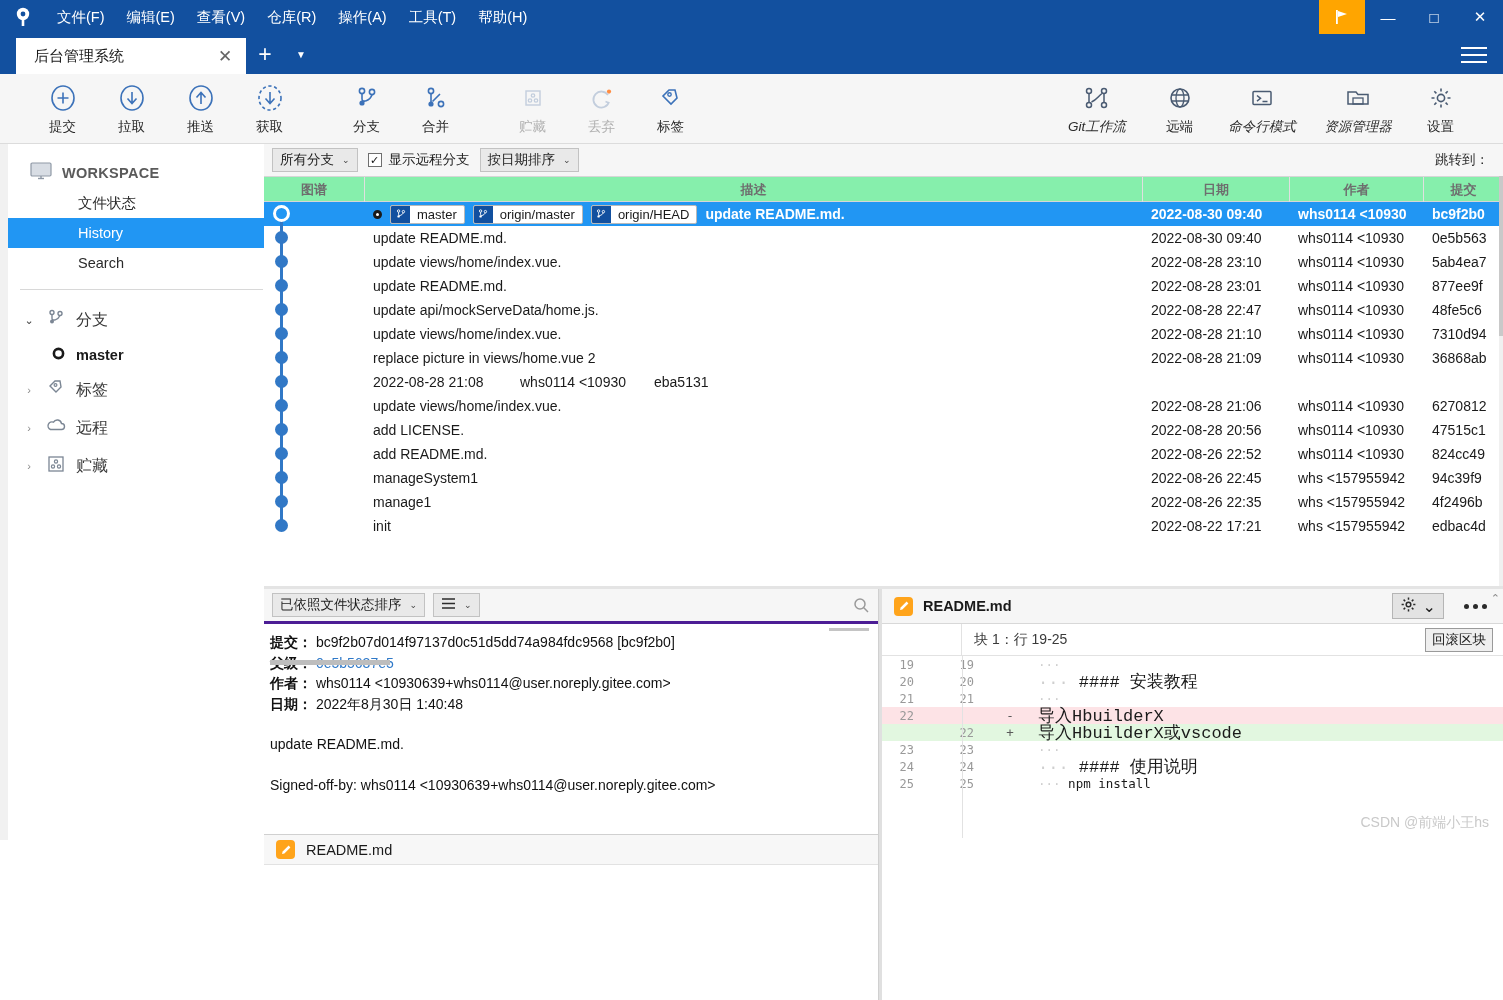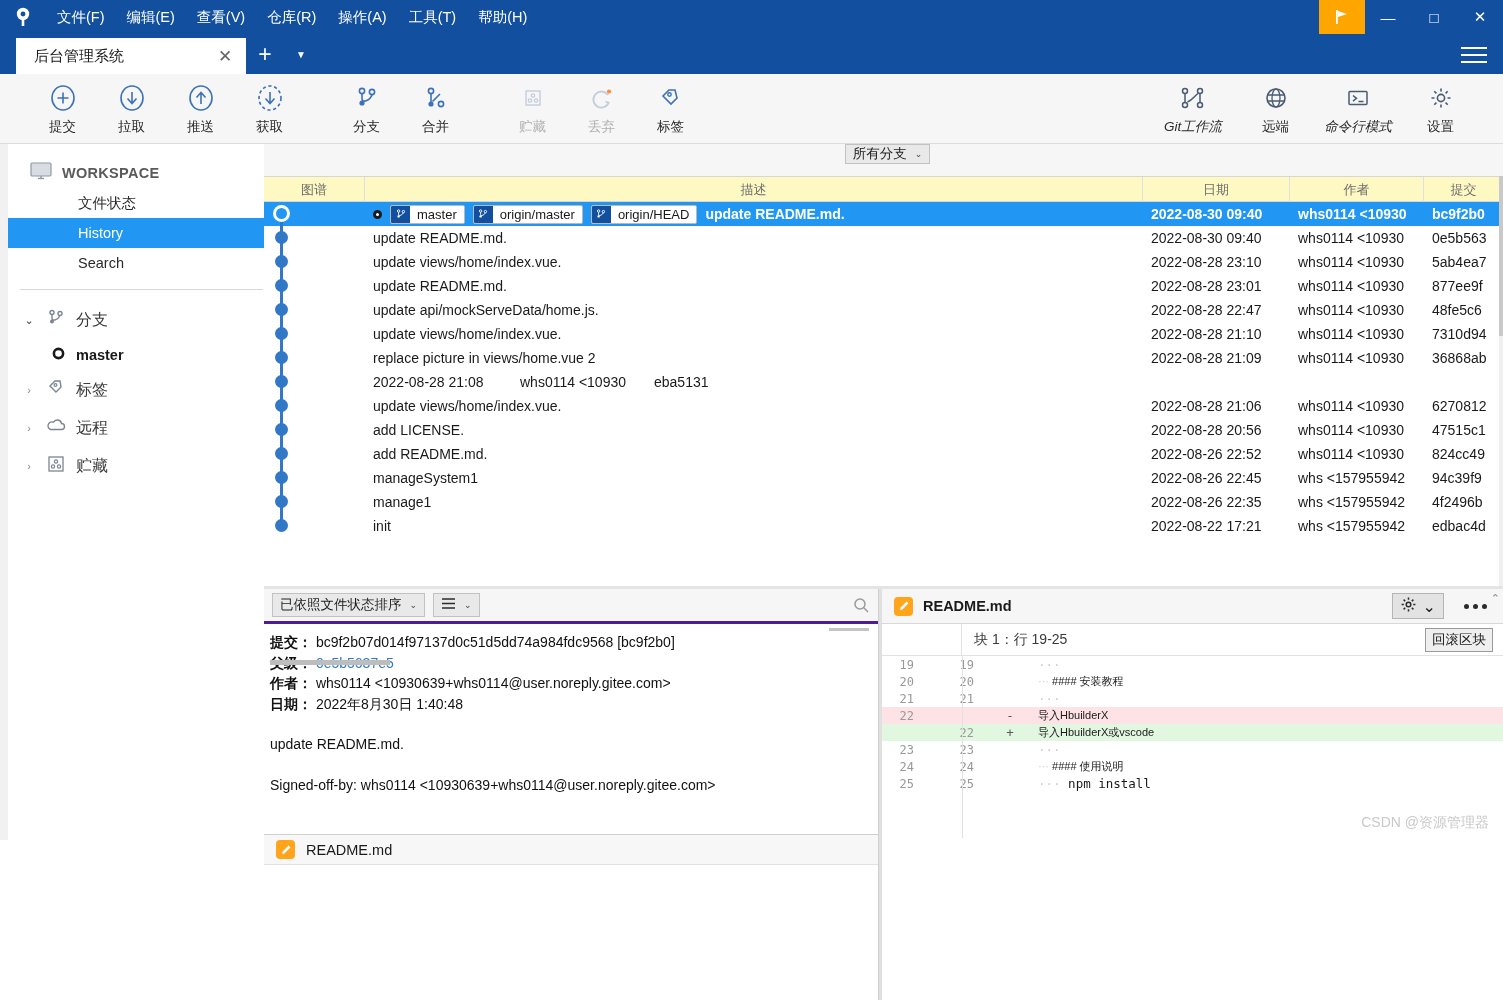--- a/index.html
+++ b/index.html
@@ -106,21 +106,21 @@
   .chev.down { color:#444; }
   .grp .gname { font-weight:400; }
   .branch-row {
     height:32px; display:flex; align-items:center; gap:11px; padding-left:44px;
     font-size:14.5px; font-weight:bold; color:#1a1a1a;
   }
 
   
   .filterbar {
     position:absolute; left:264px; top:144px; width:1239px; height:32px;
-    background:#f6f6f6; display:flex; align-items:center; padding-left:8px; gap:10px;flex-direction:column;
+    background:#f6f6f6; display:flex; align-items:center; padding-left:8px; gap:10px;
   }
   .fsel {
     height:24px; background:#e9e9e9; border:1px solid #c2c2c2;
     display:flex; align-items:center; gap:8px; padding:0 7px;
     font-size:13.5px; color:#1d1d1d;
   }
   .fsel .cv { font-size:9px; color:#444; }
   .fchk { display:flex; align-items:center; gap:7px; font-size:13.5px; color:#1d1d1d; }
   .cbox {
     width:14px; height:14px; border:1px solid #6f6f6f; background:#fff;
@@ -129,21 +129,21 @@
   }
   .jumpto {
     margin-left:auto; margin-right:14px; font-size:13.5px; color:#2b2b2b; white-space:nowrap;
   }
 
   
   .ctable {
     position:absolute; left:264px; top:176px; width:1239px; height:410px;
     background:#fff; border-top:1px solid #d6d6d6;
   }
-  .chead { display:flex; height:25px; background:#fef9c3; border-bottom:1px solid #d6d6d6; }
+  .chead { display:flex; height:25px; background:#86efac; border-bottom:1px solid #d6d6d6;font-weight:bold; }
   .chead .hc {
     font-size:13px; color:#6e6e6e; display:flex; align-items:center; justify-content:center;
     border-right:1px solid #e0e0e0; height:25px;
   }
   .hc.c1 { width:101px; }
   .hc.c2 { width:778px; }
   .hc.c3 { width:147px; }
   .hc.c4 { width:134px; }
   .hc.c5 { width:79px; border-right:none; }
 
@@ -256,21 +256,21 @@
   .dline { display:flex; height:17px; align-items:center; font-size:12.5px;gap:20px; }
   .dline.del { background:#fde3e6; }
   .dline.add { background:#e2f7e0; }
   .gn {
     width:40px; text-align:right; padding-right:8px; color:#999; font-size:12px;
     flex:0 0 40px;
   }
   .dsign { width:16px; text-align:center; color:#5a5a5a; flex:0 0 16px; }
   .dtext { font-size:12.5px; color:#1a1a1a; white-space:pre; }
   .dtext .ws { color:#cfcfcf; }
-  .dtext.cjk { font-family:Liberation Sans, sans-serif; font-size:11px; }
+  .dtext.cjk { font-family:Liberation Mono, monospace; font-size:17px; }
   .gutline {
     position:absolute; left:80px; top:0; width:1px; height:182px; background:#e2e2e2;
   }
   .vscroll-up {
     position:absolute; right:3px; top:3px; color:#8a8a8a; font-size:11px;
   }
 
   
   .rscroll {
     position:absolute; right:0; top:176px; width:4px; height:410px; background:#f0f0f0;
@@ -461,20 +461,29 @@
         <span class="lb">远端</span>
       </div>
       <div class="tbtn wide">
         <span class="ic">
           <svg width="30" height="30" viewBox="0 0 30 30">
               <rect x="6" y="8.5" width="18" height="13" rx="1" fill="none" stroke="#4a5b72" stroke-width="1.5"></rect>
               <path d="M10 12.5l3.5 2.8-3.5 2.8M15.5 18.4h5" stroke="#4a5b72" stroke-width="1.5" fill="none"></path>
             </svg>
         </span>
         <span class="lb">命令行模式</span>
+      </div>
+      <div class="tbtn wide">
+        <span class="ic">
+          <svg width="30" height="30" viewBox="0 0 30 30">
+              <path d="M5 9h8l2 2.5h10V21H5z" fill="none" stroke="#4a5b72" stroke-width="1.5"></path>
+              <rect x="10" y="15" width="10" height="6" fill="none" stroke="#4a5b72" stroke-width="1.3"></rect>
+            </svg>
+        </span>
+        <span class="lb">资源管理器</span>
       </div>
       <div class="tbtn">
         <span class="ic">
           <svg width="30" height="30" viewBox="0 0 30 30">
               <circle cx="15" cy="15" r="3.6" fill="none" stroke="#4a5b72" stroke-width="1.6"></circle>
               <g stroke="#4a5b72" stroke-width="1.6" fill="none">
                 <path d="M15 5.5v3M15 21.5v3M5.5 15h3M21.5 15h3M8.3 8.3l2.1 2.1M19.6 19.6l2.1 2.1M21.7 8.3l-2.1 2.1M10.4 19.6l-2.1 2.1"></path>
               </g>
             </svg>
         </span>
@@ -914,14 +923,14 @@
         </div>
         <div class="dline ctx">
           <span class="gn">25</span>
           <span class="gn">25</span>
           <span class="dsign"></span>
           <span class="dtext"><span class="ws">···</span> npm install</span>
         </div>
       </div>
   </div>
 
-  <div class="watermark">CSDN @资源管理器</div>
+  <div class="watermark">CSDN @前端小王hs</div>
 </div>
 
 </body></html>

